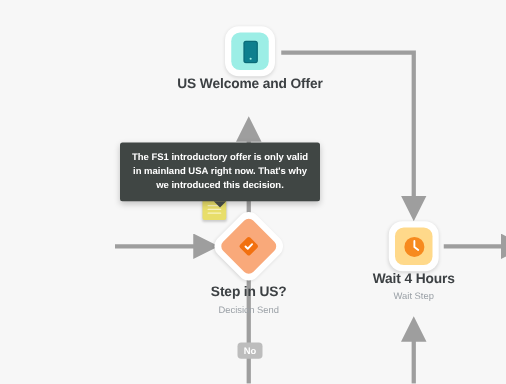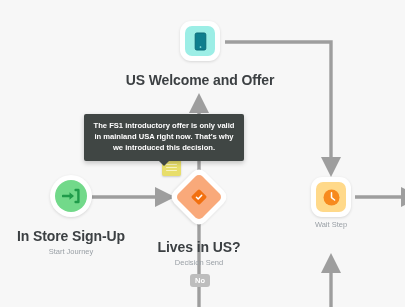--- a/index.html
+++ b/index.html
@@ -27,25 +27,25 @@
   }
 
   
   .node {
     position: absolute;
     display: flex;
     flex-direction: column;
     align-items: center;
   }
   .node-title {
-    font-size: 14px;
+    font-size: 11px;
     font-weight: bold;
     color: #3c4043;
     white-space: nowrap;
-    margin-top: 11px;
+    margin-top: 0;
     letter-spacing: -0.1px;
   }
   .node-sub {
     font-size: 7.5px;
     color: #9aa0a6;
     white-space: nowrap;
     margin-top: 2.5px;
   }
 
   
@@ -146,21 +146,21 @@
   .note-line {
     width: 11px;
     height: 1.4px;
     background: #f7f3c0;
     border-radius: 1px;
   }
 
   
   .tooltip {
     position: absolute;
-    left: 84px;
+    left: 96px;
     top: 114px;
     width: 160px;
     box-sizing: border-box;
     padding: 7px 8px 8px;
     background: #404644;
     border-radius: 2px;
     box-shadow: 0 2px 5px rgba(0,0,0,0.22);
     z-index: 8;
   }
   .tooltip-text {
@@ -240,58 +240,46 @@
     <div class="tooltip-text">The FS1 introductory offer is only valid in mainland USA right now. That's why we introduced this decision.</div>
     <div class="tooltip-tail"></div>
   </div>
 
   <div class="note-icon">
     <div class="note-line"></div>
     <div class="note-line"></div>
     <div class="note-line"></div>
   </div>
 
-  <div class="node" style="left:29px; top:175px; width:84px;">
-    <div class="circ-shell">
-      <div class="circ-inner">
-        <svg width="18" height="16" viewBox="0 0 18 16">
-          <path d="M1 8 H10" stroke="#1f9b4a" stroke-width="2.6" stroke-linecap="round"></path>
-          <path d="M7.5 4.2 L11.8 8 L7.5 11.8 Z" fill="#1f9b4a"></path>
-          <path d="M13.6 2 H16.4 V14 H13.6" stroke="#1f9b4a" stroke-width="2.4" fill="none" stroke-linecap="round" stroke-linejoin="round"></path>
-        </svg>
-      </div>
-    </div>
-    <div class="node-title">In Store Sign-Up</div>
-    <div class="node-sub">Start Journey</div>
-  </div>
 
   <div class="node" style="left:168px; top:166px; width:62px;">
     <div class="dia-wrap">
       <div class="dia-shell">
         <div class="dia-inner">
           <div class="dia-glyph">
             <svg width="16" height="16" viewBox="0 0 16 16">
               <rect x="2.3" y="2.3" width="11.4" height="11.4" rx="1.6" fill="#f2700f" transform="rotate(45 8 8)"></rect>
               <path d="M5.4 8.2 L7.2 10 L10.7 6.3" stroke="#ffffff" stroke-width="1.5" fill="none" stroke-linecap="round" stroke-linejoin="round"></path>
             </svg>
           </div>
         </div>
       </div>
     </div>
-    <div class="node-title">Lives in US?</div>
+    <div class="node-title">Step in US?</div>
     <div class="node-sub">Decision Send</div>
   </div>
 
   <div class="edge-badge" style="left:190px; top:274px;">No</div>
 
   <div class="node" style="left:290px; top:177px; width:82px;">
     <div class="sq-shell">
       <div class="sq-inner amber">
         <svg width="19" height="19" viewBox="0 0 19 19">
           <circle cx="9.5" cy="9.5" r="8" fill="#f78a1e"></circle>
           <path d="M9.5 4.8 V9.6 L12.6 12" stroke="#ffffff" stroke-width="1.5" fill="none" stroke-linecap="round" stroke-linejoin="round"></path>
         </svg>
       </div>
     </div>
+    <div class="node-title">Wait 4 Hours</div>
     <div class="node-sub">Wait Step</div>
   </div>
 
 </div>
 
 </body></html>

